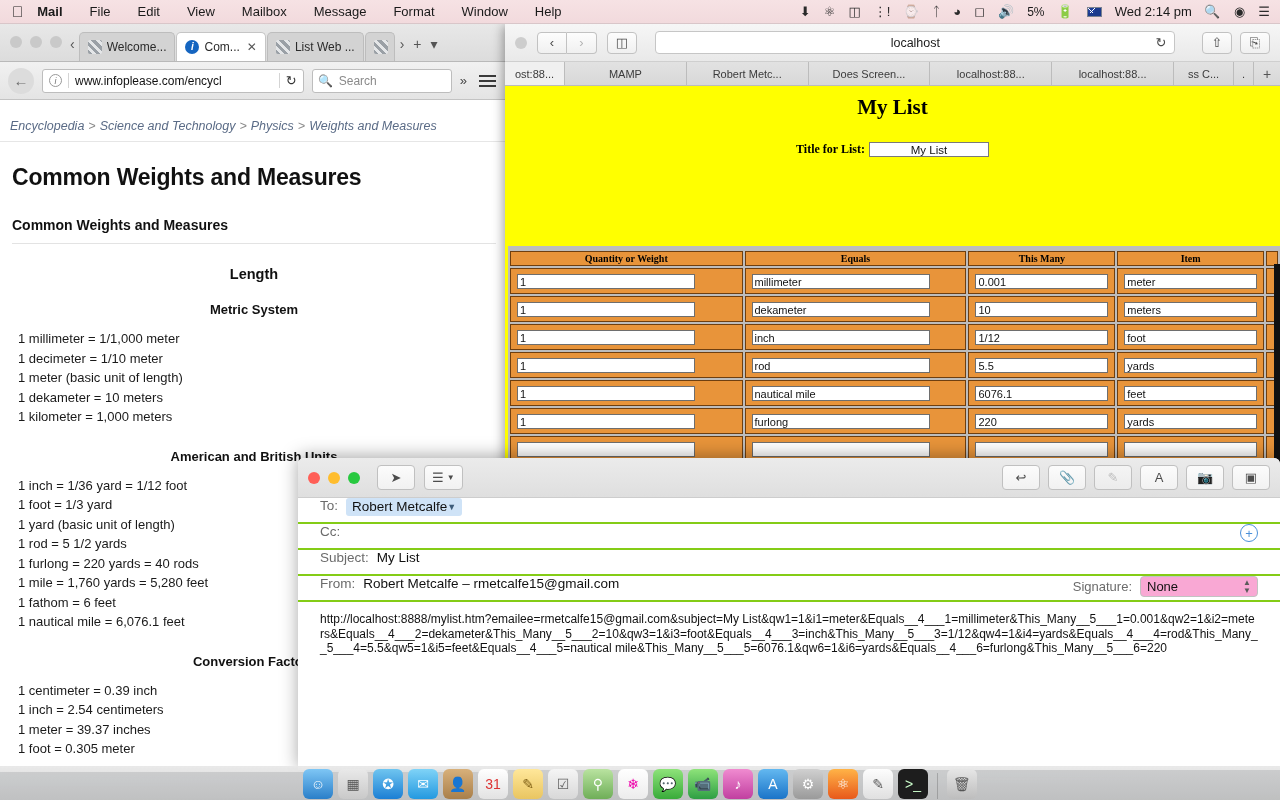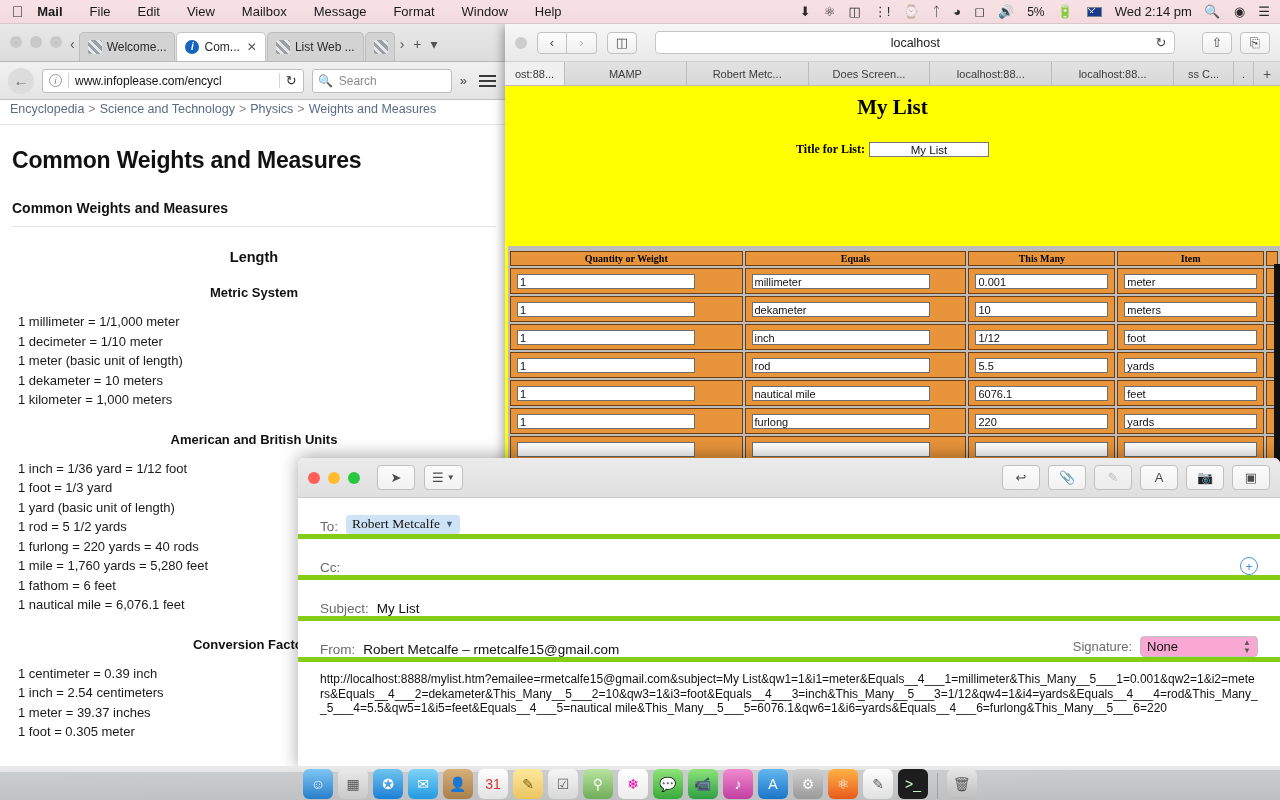--- a/index.html
+++ b/index.html
@@ -101,22 +101,22 @@
   .ff-search {
     width: 140px; height: 24px; background: #fff; border: 1px solid #bdbdbd; border-radius: 3px;
     display: flex; align-items: center; padding: 0 6px; gap: 5px; font-size: 12px; color: #8a8a8a;
   }
   .ff-chev { color: #444; font-size: 13px; }
   .ff-burger { display:flex; flex-direction:column; gap:3px; padding: 2px 4px; }
   .ff-burger i { display:block; width: 17px; height: 2px; background: #3a3a3a; }
 
   .ff-page { background: #fff; height: 672px; overflow: hidden; position: relative; }
   .bc {
-    font-size: 12.5px; color: #5a6b86; padding: 2px 10px 8px 10px;
-    border-bottom: 1px solid #e6e6e6; white-space: nowrap;
+    font-size: 12.5px; color: #5a6b86; padding: 19px 10px 8px 10px;
+    border-bottom: 1px solid #e6e6e6; white-space: nowrap; font-style: italic;
   }
   .bc span.sep { color: #8a8a8a; margin: 0 4px; }
   .ff-h1 { font-size: 23px; font-weight: bold; color: #111; padding: 22px 12px 0 12px; letter-spacing: -0.2px; }
   .ff-h2 { font-size: 14px; font-weight: bold; color: #111; padding: 26px 12px 6px 12px; }
   .ff-rule { height:1px; background:#e3e3e3; margin: 4px 12px 0 12px; }
   .ff-sec-title { font-size: 14.5px; font-weight: bold; color: #111; margin: 22px 0 20px 0; text-align:center; }
   .ff-sub-title { font-size: 13px; font-weight: bold; color: #111; margin: 10px 0 12px 0; text-align:center; }
   .ff-line { font-size: 13px; color: #1a1a1a; padding-left: 18px; line-height: 19.5px; }
 
   
@@ -223,27 +223,27 @@
   .ml-red { background: #ff5f57; } .ml-yellow { background: #ffbd2e; } .ml-green { background: #28c940; }
   .mail-btn {
     min-width: 38px; height: 25px; border: 1px solid #c0c0c0; border-radius: 4px;
     background: linear-gradient(180deg,#fcfcfc,#f1f1f1); display: flex; align-items: center;
     justify-content: center; gap: 3px; color: #4c4c4c; font-size: 13px; padding: 0 7px;
   }
   .mail-btn.dim { color: #bdbdbd; background: linear-gradient(180deg,#f4f4f4,#ececec); }
   .mail-right { margin-left: auto; display: flex; gap: 8px; }
 
   .mail-field {
-    display: flex; align-items: flex-end; height: 41px; padding: 0 22px;
-    border-bottom: 5px solid #84cc16; font-size: 13.5px; color: #111;
+    display: flex; align-items: flex-start; height: 26px; padding: 0 22px;
+    border-bottom: 2px solid #84cc16; font-size: 13.5px; color: #111;
   }
   .mail-field .k { color: #6b6b6b; margin-right: 8px; }
   .mail-token {
     background: #cfe3f7; border-radius: 3px; padding: 1px 6px 2px 6px; color: #111;
-    display: inline-flex; align-items: center; gap: 5px; font-size: 13.5px; font-family: Liberation Serif, serif;
+    display: inline-flex; align-items: center; font-size: 13.5px;
   }
   .mail-token .chev { font-size: 9px; color: #3d5c7a; }
   .mail-plus { margin-left: auto; width: 18px; height: 18px; border-radius: 50%; border: 1.5px solid #4a90d9;
     color:#4a90d9; display:flex; align-items:center; justify-content:center; font-size: 13px; line-height:1; }
   .mail-sig { margin-left: auto; display: flex; align-items: center; gap: 8px; font-size: 13px; color: #6b6b6b; }
   .mail-select {
     border: 1px solid #c2c2c2; border-radius: 4px; background: #f9a8d4; height: 21px; width: 118px;
     display: flex; align-items: center; padding: 0 6px; font-size: 13px; color: #111; position: relative;
   }
   .mail-select .stepper { margin-left: auto; font-size: 8px; line-height: 8px; color: #5a5a5a; text-align:center; }

